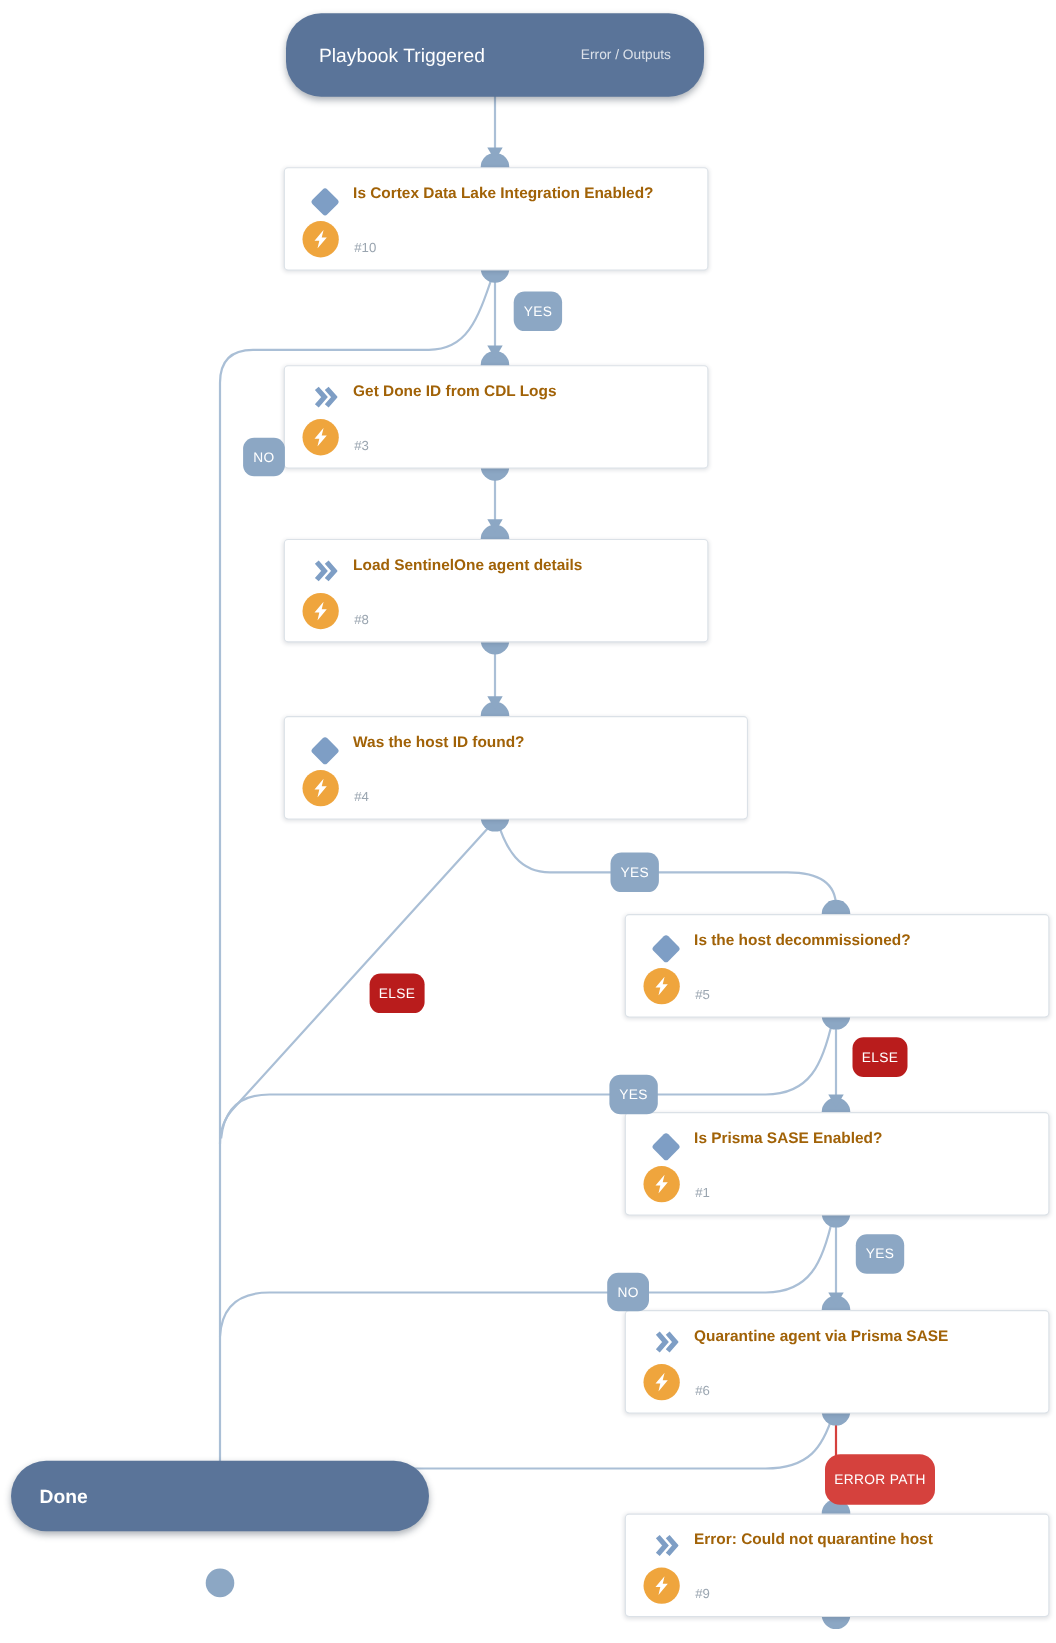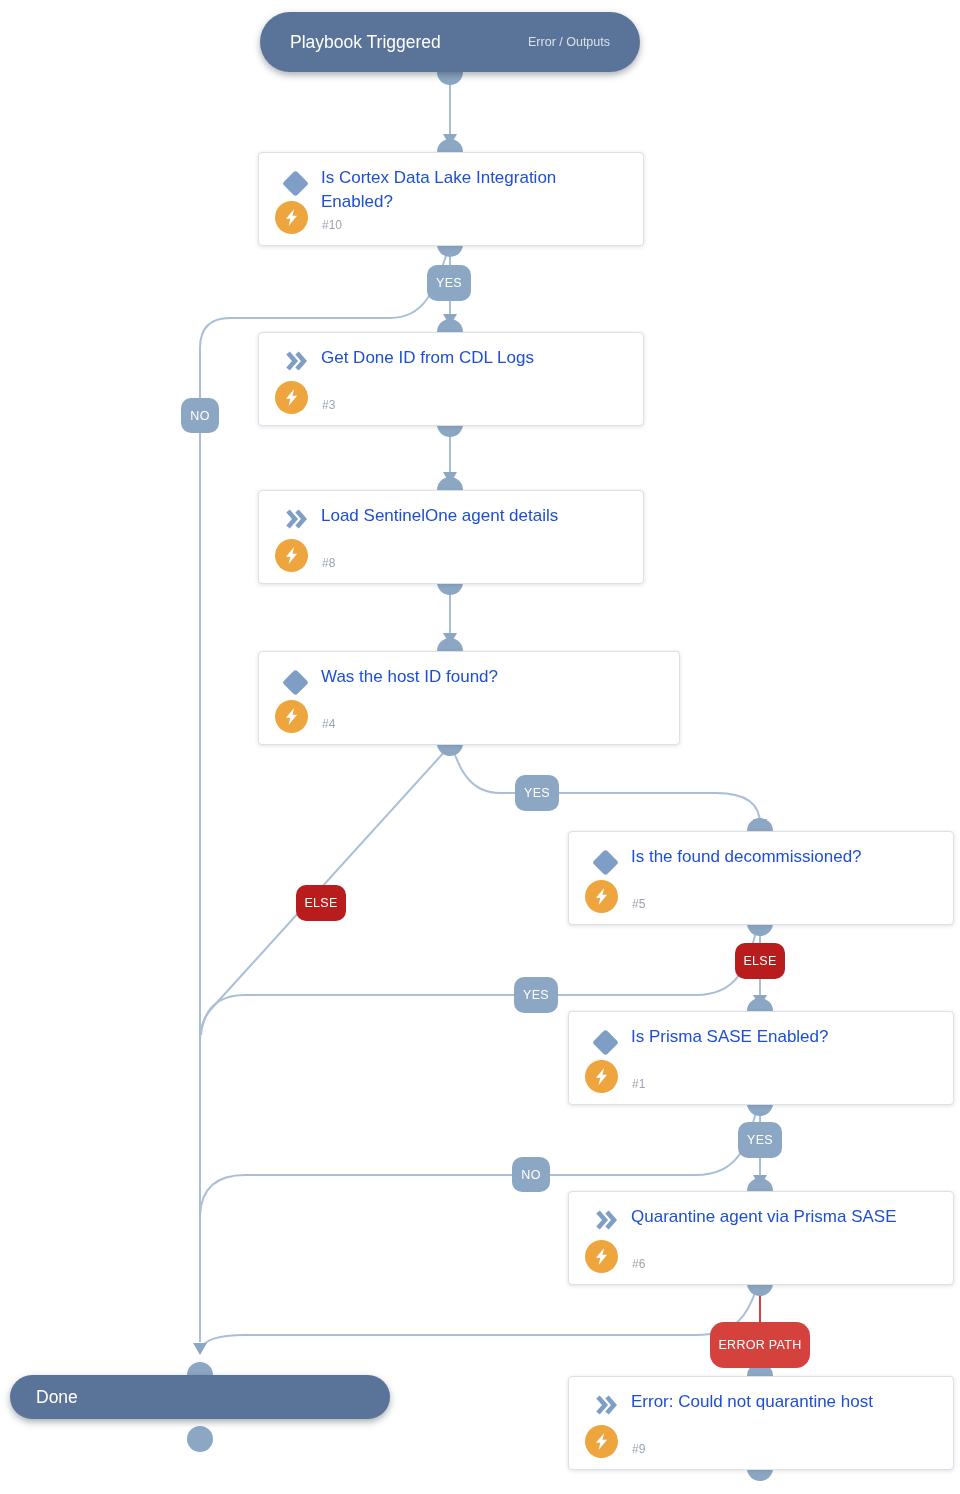--- a/index.html
+++ b/index.html
@@ -4,36 +4,36 @@
 <style>
   html,body{margin:0;padding:0;background:#ffffff;}
   #canvas{position:relative;width:960px;height:1494px;background:#ffffff;overflow:hidden;
           font-family:"Liberation Sans","DejaVu Sans",sans-serif;}
   svg.layer{position:absolute;left:0;top:0;}
   #edges{z-index:1;}
   #arrows{z-index:3;}
   .dot{position:absolute;width:26px;height:26px;border-radius:50%;background:#8ca7c4;z-index:2;}
   .node{position:absolute;width:384px;height:92px;background:#ffffff;border:1px solid #dbe1e7;
         border-radius:4px;box-shadow:0 1px 4px rgba(31,45,61,.14);z-index:4;}
-  .node-title{position:absolute;left:62px;top:13px;right:14px;font-size:17px;color:#1d4ed8;line-height:1.42;}
+  .node-title{position:absolute;left:62px;top:13px;right:14px;font-size:14px;color:#a16207;line-height:1.42;font-weight:bold;}
   .node-num{position:absolute;left:63px;bottom:13px;font-size:12px;color:#9aa5b0;text-align:center;}
   .diamond{position:absolute;left:27px;top:21px;width:19px;height:19px;background:#7e9ec5;
            border-radius:3px;transform:rotate(45deg);}
   .chevrons{position:absolute;left:24px;top:17px;}
   .bolt{position:absolute;left:16px;bottom:11px;width:33px;height:33px;border-radius:50%;
         background:#efa53d;display:flex;align-items:center;justify-content:center;}
   .pill{position:absolute;background:#5a7499;border-radius:32px;color:#ffffff;
         box-shadow:0 3px 7px rgba(31,45,61,.38);z-index:4;display:flex;align-items:center;}
-  #start-pill{left:260px;top:12px;width:380px;height:60px;padding:0 30px;box-sizing:border-box;
+  #start-pill{left:260px;top:12px;width:380px;height:76px;padding:0 30px;box-sizing:border-box;
               justify-content:space-between;}
-  #end-pill{left:10px;top:1375px;width:380px;height:44px;padding:0 26px;box-sizing:border-box;}
+  #end-pill{left:10px;top:1328px;width:380px;height:64px;padding:0 26px;box-sizing:border-box;font-weight:bold;}
   .pill-title{font-size:17.5px;color:#ffffff;}
   .pill-link{font-size:12.5px;color:rgba(255,255,255,.78);cursor:pointer;}
   .badge{position:absolute;z-index:5;display:flex;align-items:center;justify-content:center;
-         border-radius:10px;font-size:12.5px;color:#ffffff;letter-spacing:.3px;}
+         border-radius:10px;font-size:12.5px;color:#ffffff;letter-spacing:.3px;margin-left:40px;}
   .badge.blue{background:#8ca7c4;}
   .badge.dark{background:#b91c1c;}
   .badge.red{background:#d5413d;border-radius:14px;}
 </style>
 </head>
 <body>
 
 <div id="canvas">
 
   <svg id="edges" class="layer" width="960" height="1494">
@@ -146,21 +146,21 @@
     <div class="bolt">
       <svg width="15" height="17" viewBox="0 0 12 14">
           <path d="M8.2,0 L1.4,8.1 H5 L3.6,14 L10.6,5.6 H6.8 Z" fill="#ffffff"></path>
         </svg>
     </div>
     <div class="node-num">#4</div>
   </div>
 
   <div class="node" style="left:568px;top:831px;">
     <div class="diamond"></div>
-    <div class="node-title">Is the found decommissioned?</div>
+    <div class="node-title">Is the host decommissioned?</div>
     <div class="bolt">
       <svg width="15" height="17" viewBox="0 0 12 14">
           <path d="M8.2,0 L1.4,8.1 H5 L3.6,14 L10.6,5.6 H6.8 Z" fill="#ffffff"></path>
         </svg>
     </div>
     <div class="node-num">#5</div>
   </div>
 
   <div class="node" style="left:568px;top:1011px;">
     <div class="diamond"></div>

